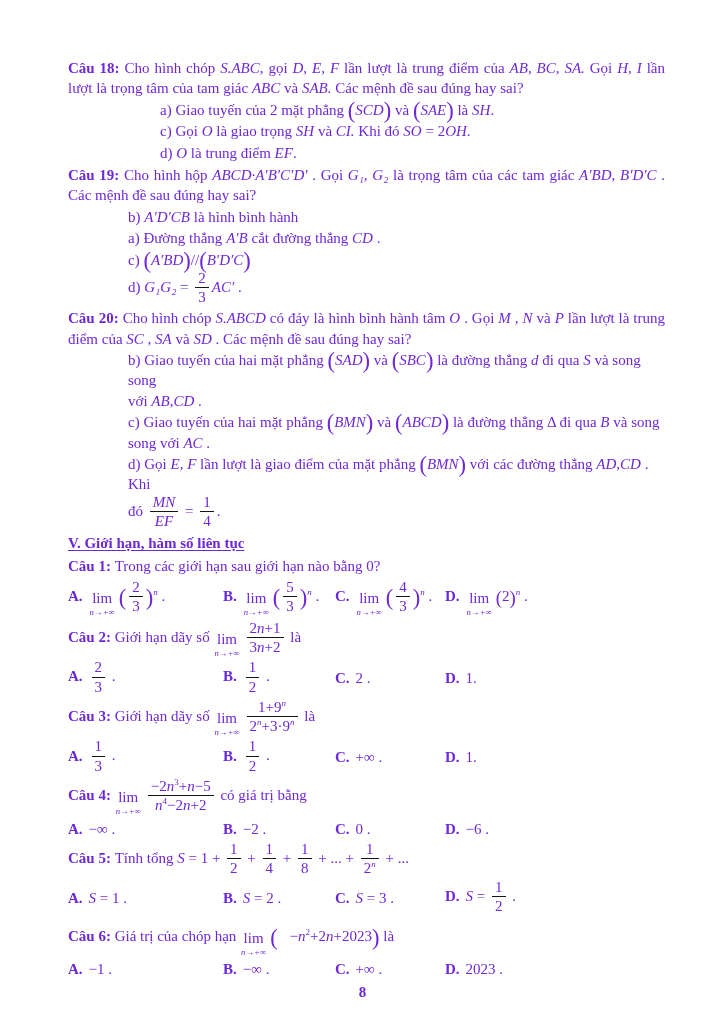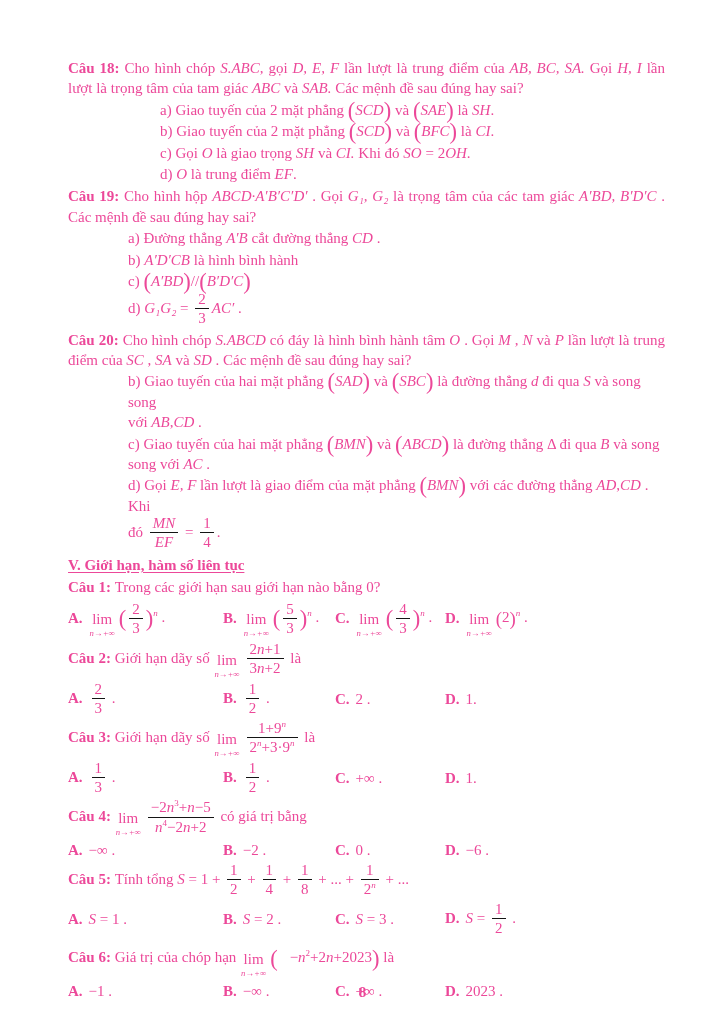--- a/index.html
+++ b/index.html
@@ -6,21 +6,21 @@
   .page{
     position:relative;
     width:725px;height:1024px;
     margin:0 auto;
     background:#ffffff;
     box-sizing:border-box;
     padding:56px 60px 0 68px;
     font-family:"Liberation Serif","DejaVu Serif",serif;
     font-size:15px;
     line-height:1.36;
-    color:#ec4899;
+    color:#6d28d9;
     overflow:hidden;
   }
   .para{margin:2px 0 0;text-align:justify;}
   .item{margin:1px 0;text-align:left;}
   .ind1{margin-left:92px;}
   .ind2{margin-left:60px;}
   .hdr{margin:3px 0 1px;font-weight:bold;text-decoration:underline;text-underline-offset:2px;}
   .bold{font-weight:bold;}
   .math{font-style:italic;}
   .math-f{font-style:normal;margin-left:12px;}
@@ -37,26 +37,25 @@
   .optlab{font-weight:bold;margin-right:6px;}
   .pagenum{position:absolute;bottom:22px;left:0;width:100%;text-align:center;font-weight:bold;}
 </style>
 </head>
 <body>
 
 <div class="page">
   <div id="doc-content">
       <p class="para"><span class="bold">Câu 18: </span><span>Cho hình chóp </span><span class="math">S.ABC</span><span>, gọi </span><span class="math">D, E, F</span><span> lần lượt là trung điểm của </span><span class="math">AB, BC, SA.</span><span> Gọi </span><span class="math">H, I</span><span> lần lượt là trọng tâm của tam giác </span><span class="math">ABC</span><span> và </span><span class="math">SAB.</span><span> Các mệnh đề sau đúng hay sai?</span></p>
       <p class="item ind1"><span>a) Giao tuyến của 2 mặt phẳng </span><span class="bigp">(</span><span class="math">SCD</span><span class="bigp">)</span><span> và </span><span class="bigp">(</span><span class="math">SAE</span><span class="bigp">)</span><span> là </span><span class="math">SH</span><span>.</span></p>
-      <p class="item ind1"><span>b) Giao tuyến của 2 mặt phẳng </span><span class="bigp">(</span><span class="math">SCD</span><span class="bigp">)</span><span> và </span><span class="bigp">(</span><span class="math">BFC</span><span class="bigp">)</span><span> là </span><span class="math">CI</span><span>.</span></p>
       <p class="item ind1"><span>c) Gọi </span><span class="math">O</span><span> là giao trọng </span><span class="math">SH</span><span> và </span><span class="math">CI.</span><span> Khi đó </span><span class="math">SO</span><span> = 2</span><span class="math">OH</span><span>.</span></p>
       <p class="item ind1"><span>d) </span><span class="math">O</span><span> là trung điểm </span><span class="math">EF</span><span>.</span></p>
       <p class="para"><span class="bold">Câu 19: </span><span>Cho hình hộp </span><span class="math">ABCD·A′B′C′D′</span><span> . Gọi </span><span class="math">G₁, G₂</span><span> là trọng tâm của các tam giác </span><span class="math">A′BD, B′D′C</span><span> . Các mệnh đề sau đúng hay sai?</span></p>
+      <p class="item ind2"><span>b) </span><span class="math">A′D′CB</span><span> là hình bình hành</span></p>
       <p class="item ind2"><span>a) Đường thẳng </span><span class="math">A′B</span><span> cắt đường thẳng </span><span class="math">CD</span><span> .</span></p>
-      <p class="item ind2"><span>b) </span><span class="math">A′D′CB</span><span> là hình bình hành</span></p>
       <p class="item ind2"><span>c) </span><span class="bigp">(</span><span class="math">A′BD</span><span class="bigp">)</span><span>//</span><span class="bigp">(</span><span class="math">B′D′C</span><span class="bigp">)</span></p>
       <p class="item ind2"><span>d) </span><span class="math">G₁G₂</span><span> = </span><span class="frac"><span class="num">2</span><span class="den">3</span></span><span class="math">AC′</span><span> .</span></p>
       <p class="para"><span class="bold">Câu 20: </span><span>Cho hình chóp </span><span class="math">S.ABCD</span><span> có đáy là hình bình hành tâm </span><span class="math">O</span><span> . Gọi </span><span class="math">M</span><span> , </span><span class="math">N</span><span> và </span><span class="math">P</span><span> lần lượt là trung điểm của </span><span class="math">SC</span><span> , </span><span class="math">SA</span><span> và </span><span class="math">SD</span><span> . Các mệnh đề sau đúng hay sai?</span></p>
       <p class="item ind2"><span>b) Giao tuyến của hai mặt phẳng </span><span class="bigp">(</span><span class="math">SAD</span><span class="bigp">)</span><span> và </span><span class="bigp">(</span><span class="math">SBC</span><span class="bigp">)</span><span> là đường thẳng </span><span class="math">d</span><span> đi qua </span><span class="math">S</span><span> và song song</span><br><span>với </span><span class="math">AB</span><span>,</span><span class="math">CD</span><span> .</span></p>
       <p class="item ind2"><span>c) Giao tuyến của hai mặt phẳng </span><span class="bigp">(</span><span class="math">BMN</span><span class="bigp">)</span><span> và </span><span class="bigp">(</span><span class="math">ABCD</span><span class="bigp">)</span><span> là đường thẳng Δ đi qua </span><span class="math">B</span><span> và song</span><br><span>song với </span><span class="math">AC</span><span> .</span></p>
       <p class="item ind2"><span>d) Gọi </span><span class="math">E, F</span><span> lần lượt là giao điểm của mặt phẳng </span><span class="bigp">(</span><span class="math">BMN</span><span class="bigp">)</span><span> với các đường thẳng </span><span class="math">AD</span><span>,</span><span class="math">CD</span><span> . Khi</span><br><span>đó </span><span class="frac"><span class="num"><i>MN</i></span><span class="den"><i>EF</i></span></span><span> = </span><span class="frac"><span class="num">1</span><span class="den">4</span></span><span>.</span></p>
       <p class="hdr"><span>V. Giới hạn, hàm số liên tục</span></p>
       <p class="para"><span class="bold">Câu 1: </span><span>Trong các giới hạn sau giới hạn nào bằng 0?</span></p>
       <div class="opts">
         <div class="opt"><span class="optlab">A.</span><span class="lim"><span class="w">lim</span><span class="s">n→+∞</span></span><span class="bigp">(</span><span class="frac"><span class="num">2</span><span class="den">3</span></span><span class="bigp">)</span><sup><i>n</i></sup><span> .</span></div>

